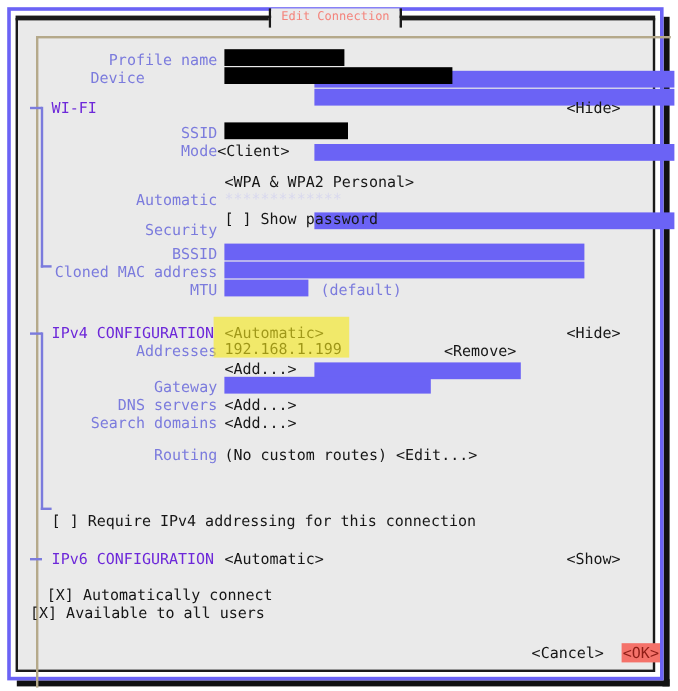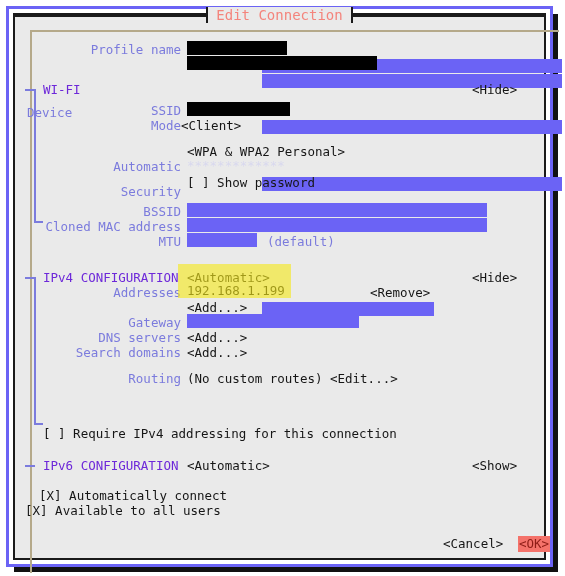--- a/index.html
+++ b/index.html
@@ -85,21 +85,21 @@
     position: relative;
     top: 1px;
   }
   .title-cap {
     width: 2px;
     height: 16px;
     background: #1a1a1a;
   }
   .title-text {
     color: #f4847c;
-    font-size: 14px;
+    font-size: 10px;
     line-height: 16px;
     padding: 0 8px;
     background: #eaeaea;
     white-space: pre;
   }
   
   .content {
     position: absolute;
     left: 0;
     top: 0;
@@ -211,21 +211,21 @@
       <div class="row" style="left:0px; top:27px; width:166px; justify-content:flex-end;">
         <span class="lbl">Profile name</span>
       </div>
       <div class="row" style="left:172px; top:26px;">
         <span class="field-wrap" style="width:300px;">
           <span class="field" style="width:300px;"></span>
           <span class="redact" style="width:100px;"></span>
         </span>
       </div>
 
-      <div class="row" style="left:12px; top:42px; width:166px; justify-content:flex-start;margin-top:48px;">
+      <div class="row" style="left:0px; top:42px; width:166px; justify-content:center;">
         <span class="lbl">Device</span>
       </div>
       <div class="row" style="left:172px; top:41px;">
         <span class="field-wrap" style="width:300px;">
           <span class="field" style="width:300px;"></span>
           <span class="redact" style="width:190px;"></span>
         </span>
       </div>
 
       <div class="tree-tick" style="left:10px; top:74px; width:10px;"></div>

